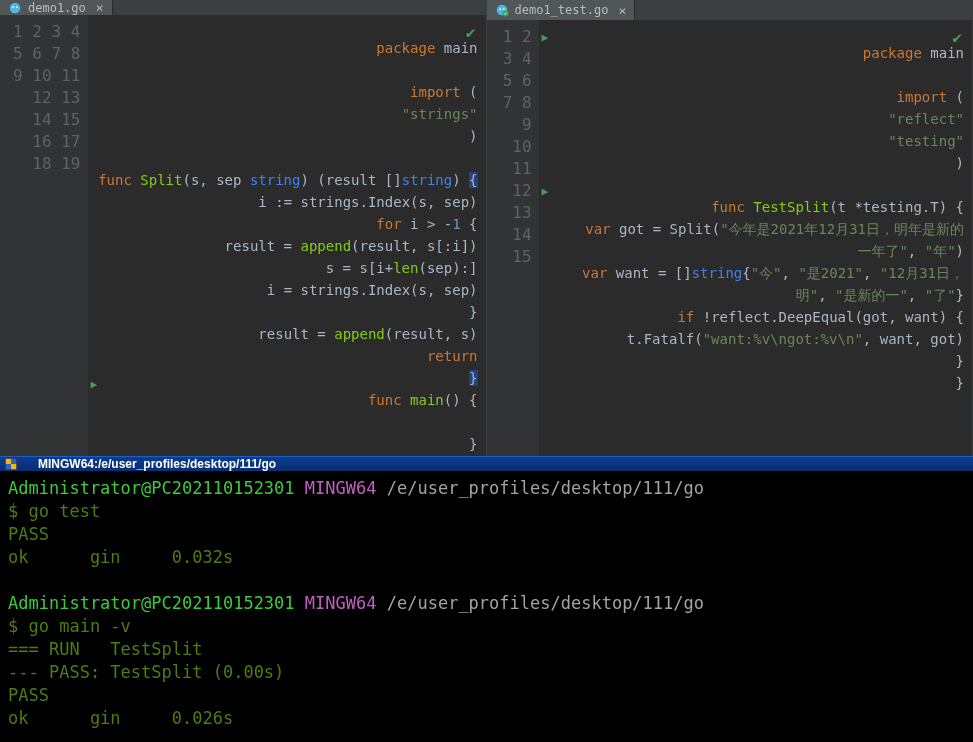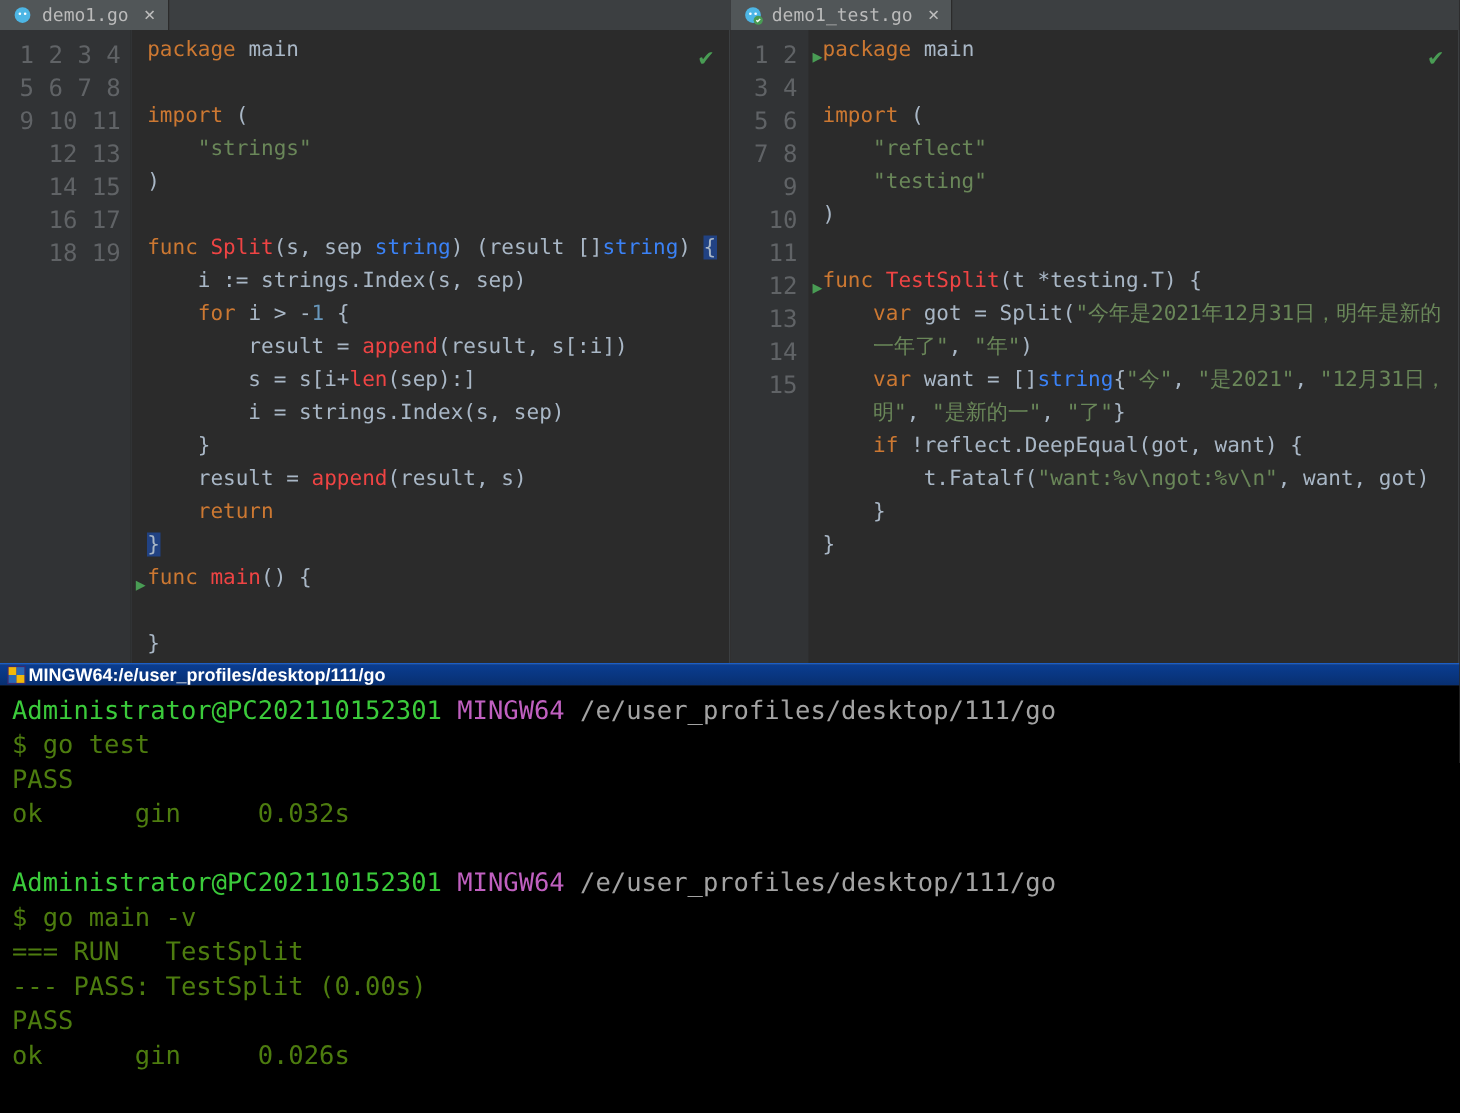--- a/index.html
+++ b/index.html
@@ -68,53 +68,54 @@
     position: relative;
   }
   .run-tri {
     position: absolute;
     left: 3px;
     color: #499c54;
     font-size: 11px;
   }
   .code {
     flex:1;
-    padding: 2px 8px;
+    padding: 22px 8px;
     font-size: 14px;
     line-height: 22px;
     white-space: pre;
     position: relative;
+    text-align: right;
   }
   .check {
     position: absolute;
     top: 8px; right: 10px;
     color: #499c54;
     font-size: 16px;
   }
   
   .kw   { color: #cc7832; }          
   .ty   { color: #3b82f6; }          
-  .fn   { color: #ef4444; }          
+  .fn   { color: #84cc16; }          
   .str  { color: #6a8759; }          
   .num  { color: #6897bb; }
   .pkg  { color: #a9b7c6; }
   .hlb  { background:#214283; color:#a9b7c6; }  
 
   
   .term-title {
     height: 20px;
     background: linear-gradient(#0a3d91,#082f70);
     border-top:1px solid #1c5fc7;
     color: #ffffff;
     font-family: "Segoe UI", sans-serif;
     font-size: 12px;
     font-weight: bold;
     display:flex; align-items:center;
     padding-left: 4px;
-    gap:1px;
+    gap:20px;
   }
   .term-title .tico {
     width:14px;height:14px;
     display:inline-flex;align-items:center;justify-content:center;
   }
   .terminal {
     flex:1;
     background: #000000;
     color: #e5e5e5;
     font-family: "Consolas","Menlo", monospace;

